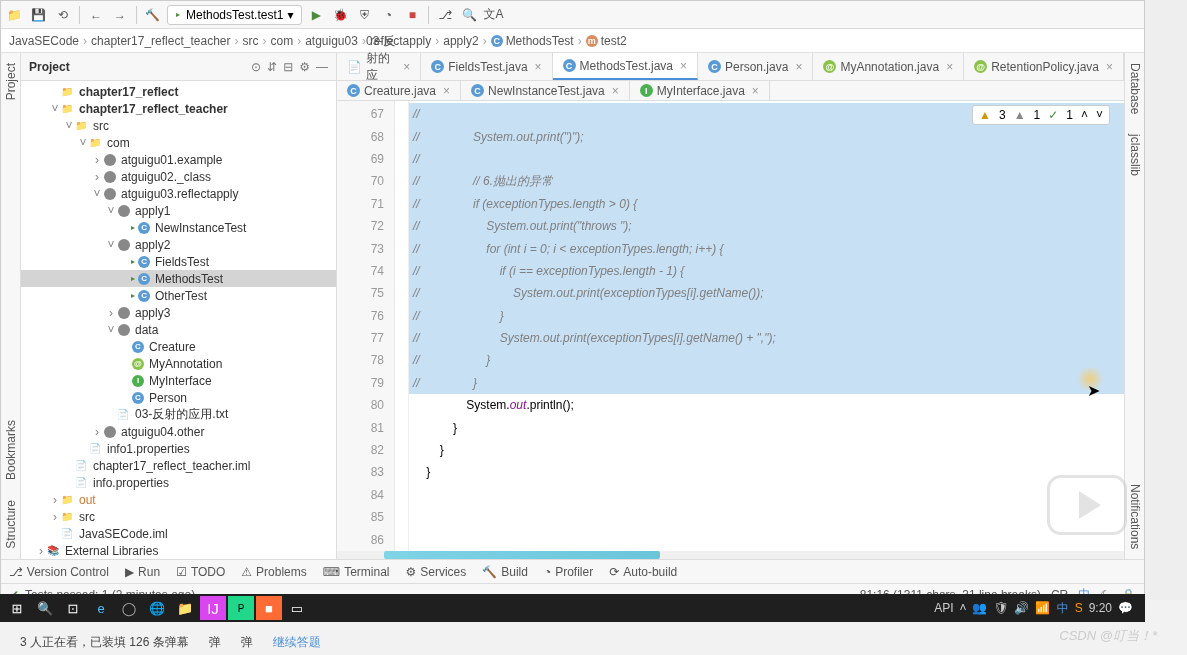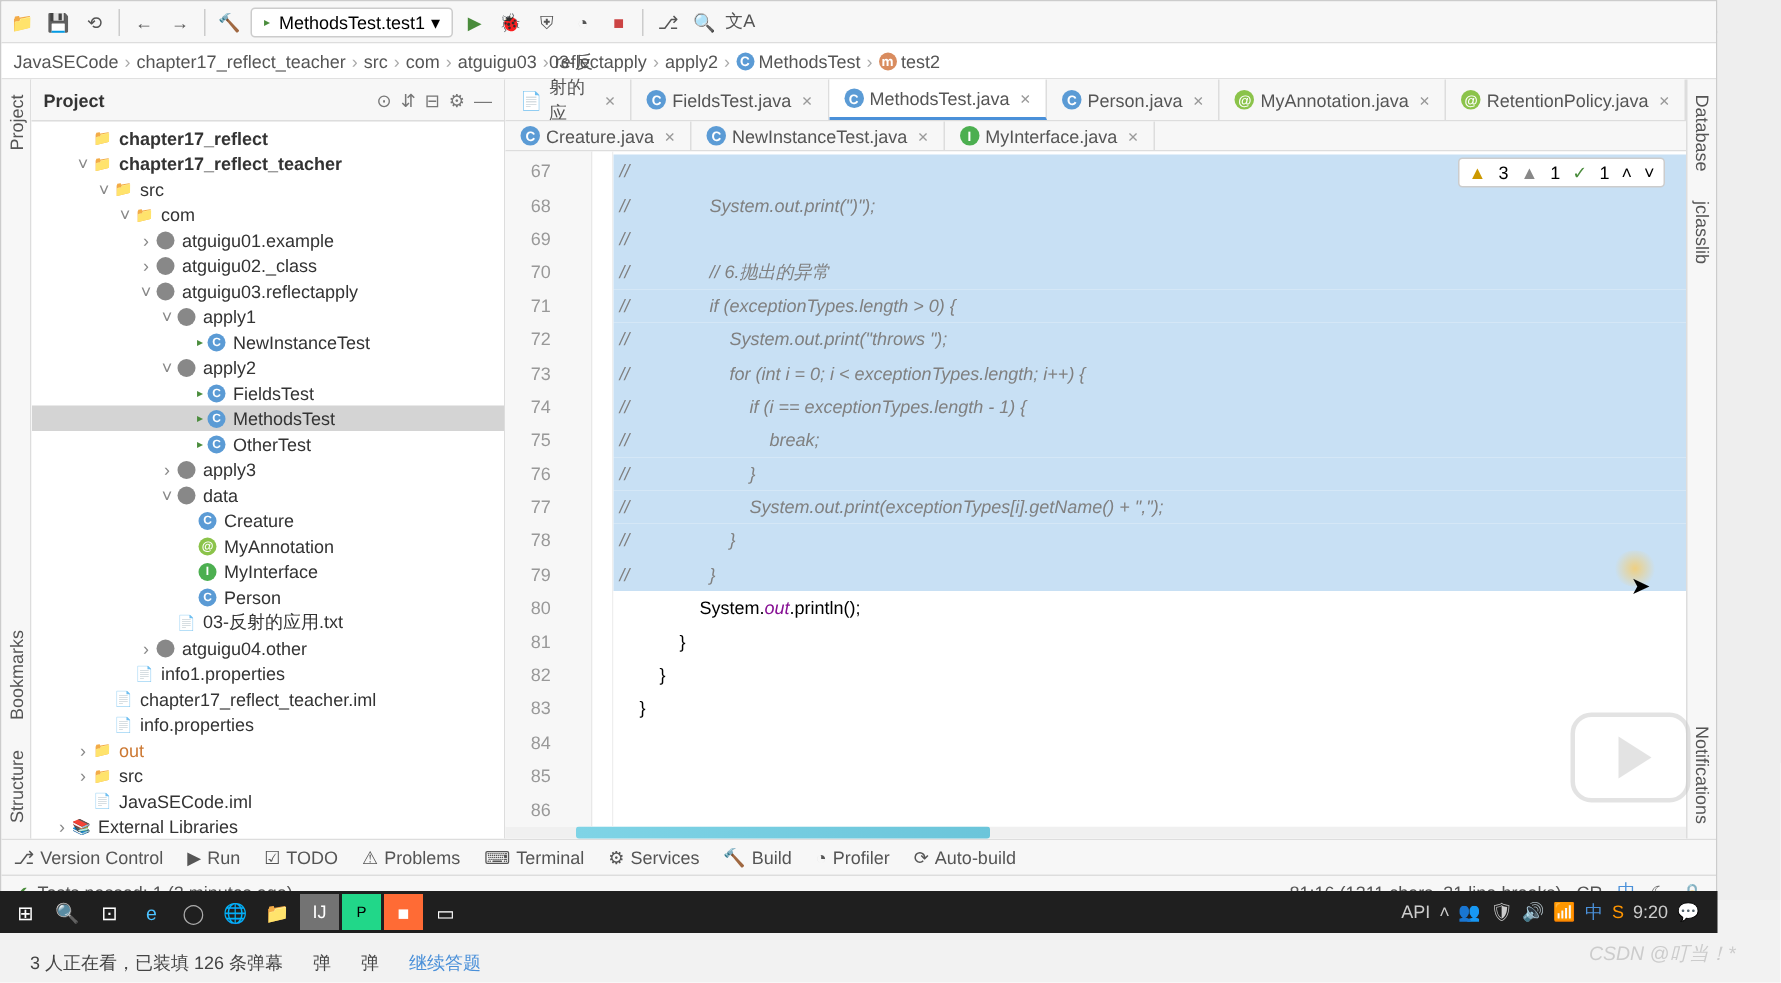--- a/index.html
+++ b/index.html
@@ -48,21 +48,21 @@
 
 .editor-area { flex: 1; display: flex; flex-direction: column; background: #fff; }
 .tabs { height: 28px; background: #f7f7f7; border-bottom: 1px solid #ddd; display: flex; align-items: center; }
 .tabs2 { height: 26px; background: #f7f7f7; border-bottom: 1px solid #ddd; display: flex; align-items: center; }
 .tab { padding: 0 10px; height: 100%; display: flex; align-items: center; gap: 4px; border-right: 1px solid #ddd; cursor: pointer; color: #555; }
 .tab.active { background: #fff; border-bottom: 2px solid #4a90d9; }
 .tab-close { color: #999; margin-left: 3px; }
 .tab .cls-i, .tab .int-i, .tab .ann-i { width: 13px; height: 13px; font-size: 9px; }
 
 .code-area { flex: 1; display: flex; position: relative; font-family: "Consolas", "Monaco", monospace; font-size: 13px; }
-.gutter { width: 58px; background: #f7f7f7; border-right: 1px solid #e8e8e8; text-align: center; color: #999; padding-top: 2px; }
+.gutter { width: 58px; background: #f7f7f7; border-right: 1px solid #e8e8e8; text-align: right; color: #999; padding-top: 2px; }
 .gutter .ln { height: 22.4px; padding-right: 10px; line-height: 22.4px; }
 .fold-col { width: 14px; background: #fff; border-right: 1px solid #eee; }
 .code { flex: 1; padding-top: 2px; background: #fff; position: relative; }
 .code-line { height: 22.4px; line-height: 22.4px; white-space: pre; padding-left: 4px; }
 .code-line.hl { background: #c8e0f4; }
 .code .cm { color: #808080; font-style: italic; }
 .code .fld { color: #871094; font-style: italic; }
 .caret-line { background: #fcfaed; }
 
 .insp { position: absolute; top: 4px; right: 14px; background: #fff; border: 1px solid #ccc; border-radius: 3px; padding: 2px 6px; display: flex; gap: 8px; align-items: center; font-size: 11px; }
@@ -473,21 +473,21 @@
           <div class="cursor-hl"></div>
           <div class="cursor-ov">➤</div>
         <div class="code-line hl"><span class="cm">//</span></div>
             <div class="code-line hl"><span class="cm">//                System.out.print(")");</span></div>
             <div class="code-line hl"><span class="cm">//</span></div>
             <div class="code-line hl"><span class="cm">//                // 6.抛出的异常</span></div>
             <div class="code-line hl"><span class="cm">//                if (exceptionTypes.length &gt; 0) {</span></div>
             <div class="code-line hl"><span class="cm">//                    System.out.print("throws ");</span></div>
             <div class="code-line hl"><span class="cm">//                    for (int i = 0; i &lt; exceptionTypes.length; i++) {</span></div>
             <div class="code-line hl"><span class="cm">//                        if (i == exceptionTypes.length - 1) {</span></div>
-            <div class="code-line hl"><span class="cm">//                            break;</span></div>
+            <div class="code-line hl"><span class="cm">//                            System.out.print(exceptionTypes[i].getName());</span></div>
             <div class="code-line hl"><span class="cm">//                        }</span></div>
             <div class="code-line hl"><span class="cm">//                        System.out.print(exceptionTypes[i].getName() + ",");</span></div>
             <div class="code-line hl"><span class="cm">//                    }</span></div>
             <div class="code-line hl caret-line"><span class="cm">//                }</span></div>
             <div class="code-line">                System.<span class="fld">out</span>.println();</div>
             <div class="code-line">            }</div>
             <div class="code-line">        }</div>
             <div class="code-line">    }</div>
             <div class="code-line"></div>
           </div>
@@ -563,21 +563,21 @@
 <div class="play-overlay"></div>
 
 <div class="taskbar">
   <span class="tb-app">⊞</span>
   <span class="tb-app">🔍</span>
   <span class="tb-app">⊡</span>
   <span class="tb-app" style="color:#4cc2ff">e</span>
   <span class="tb-app" style="color:#aaa">◯</span>
   <span class="tb-app">🌐</span>
   <span class="tb-app">📁</span>
-  <span class="tb-app" style="background:#737373;color:#fff;font-size:12px">IJ</span>
+  <span class="tb-app" style="background:#d946ef;color:#fff;font-size:15px">IJ</span>
   <span class="tb-app" style="background:#21d789;color:#000;font-size:10px">P</span>
   <span class="tb-app" style="background:#ff6b35">■</span>
   <span class="tb-app">▭</span>
   <span class="tb-spacer"></span>
   <span class="tb-tray">
     <span>API</span>
     <span>˄</span>
     <span>👥</span>
     <span>🛡</span>
     <span>🔊</span>

